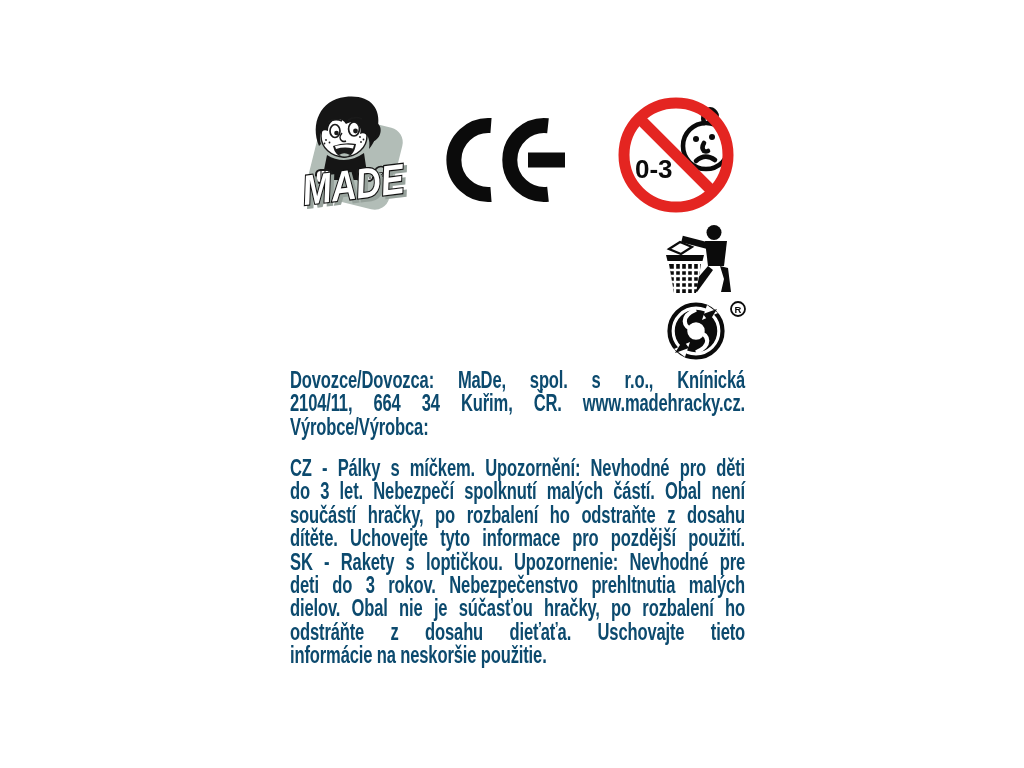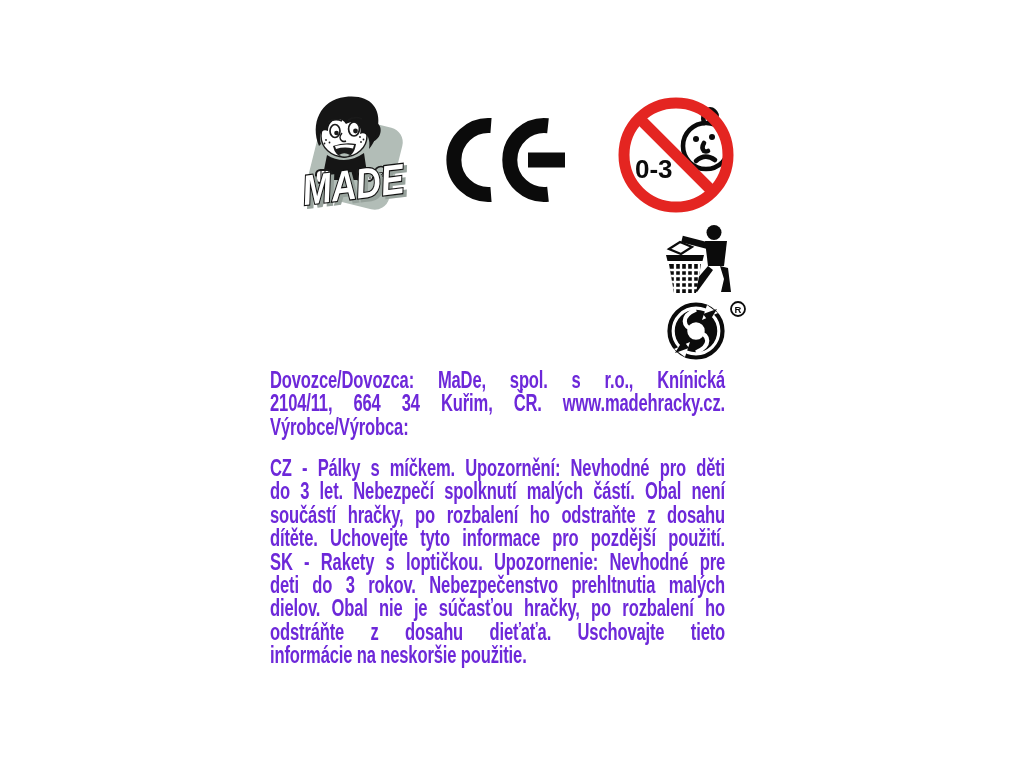--- a/index.html
+++ b/index.html
@@ -1,20 +1,20 @@
 <!DOCTYPE html>
 <html><head>
 <meta charset="utf-8">
 <style>
   html,body{margin:0;padding:0;background:#fff;}
   body{width:1024px;height:768px;position:relative;overflow:hidden;
        font-family:"Liberation Sans",sans-serif;}
   .abs{position:absolute;}
   
-  .txtblock{position:absolute;left:270px;width:455px;color:#6d28d9;}
+  .txtblock{position:absolute;left:290px;width:455px;color:#0c4a6e;}
   .txtinner{width:632px;transform:scaleX(0.72);transform-origin:left top;
             font-weight:bold;font-size:23px;line-height:23.4px;letter-spacing:-0.2px;}
   .jline{text-align:justify;text-align-last:justify;white-space:normal;}
   .jline.last{text-align-last:left;}
   svg text{font-family:"Liberation Sans",sans-serif;}
 </style>
 </head>
 <body>
 
 <svg class="abs" style="left:297px;top:94px" width="112" height="122" viewBox="0 0 112 122">

